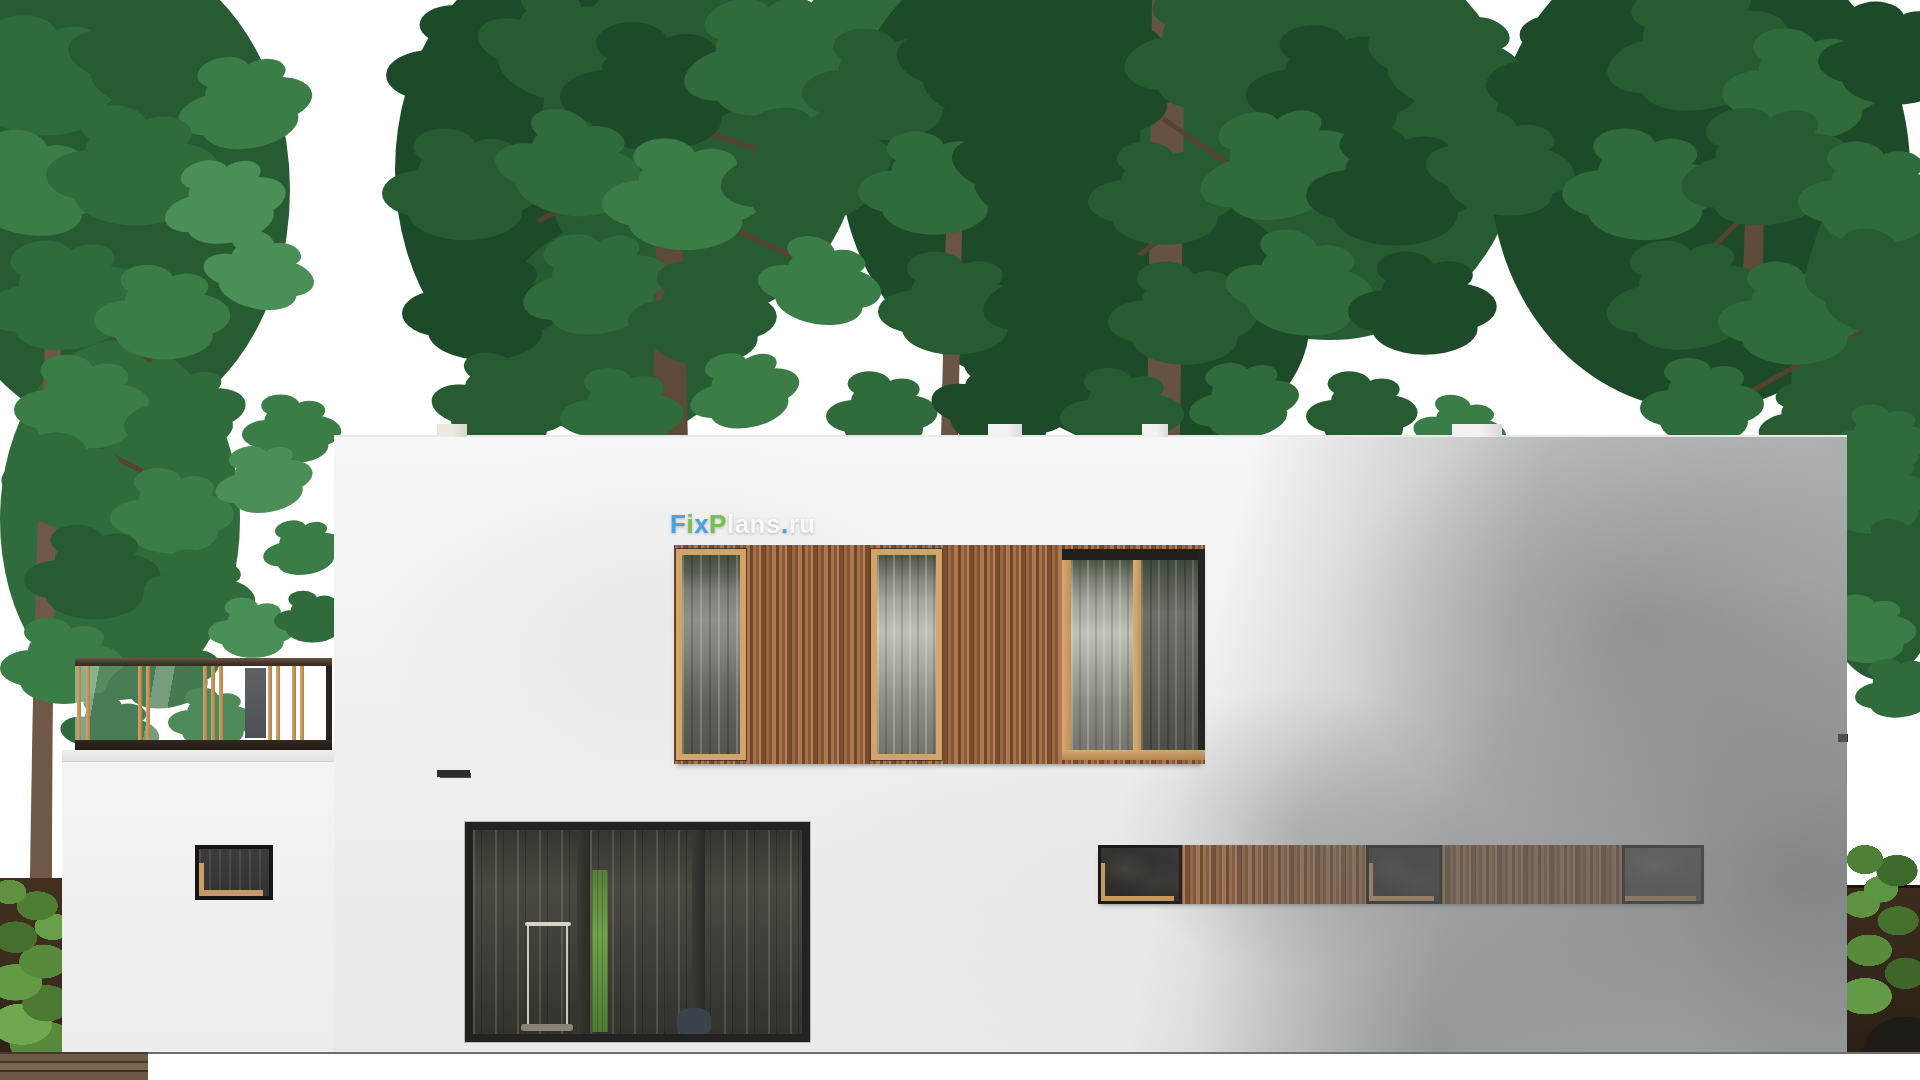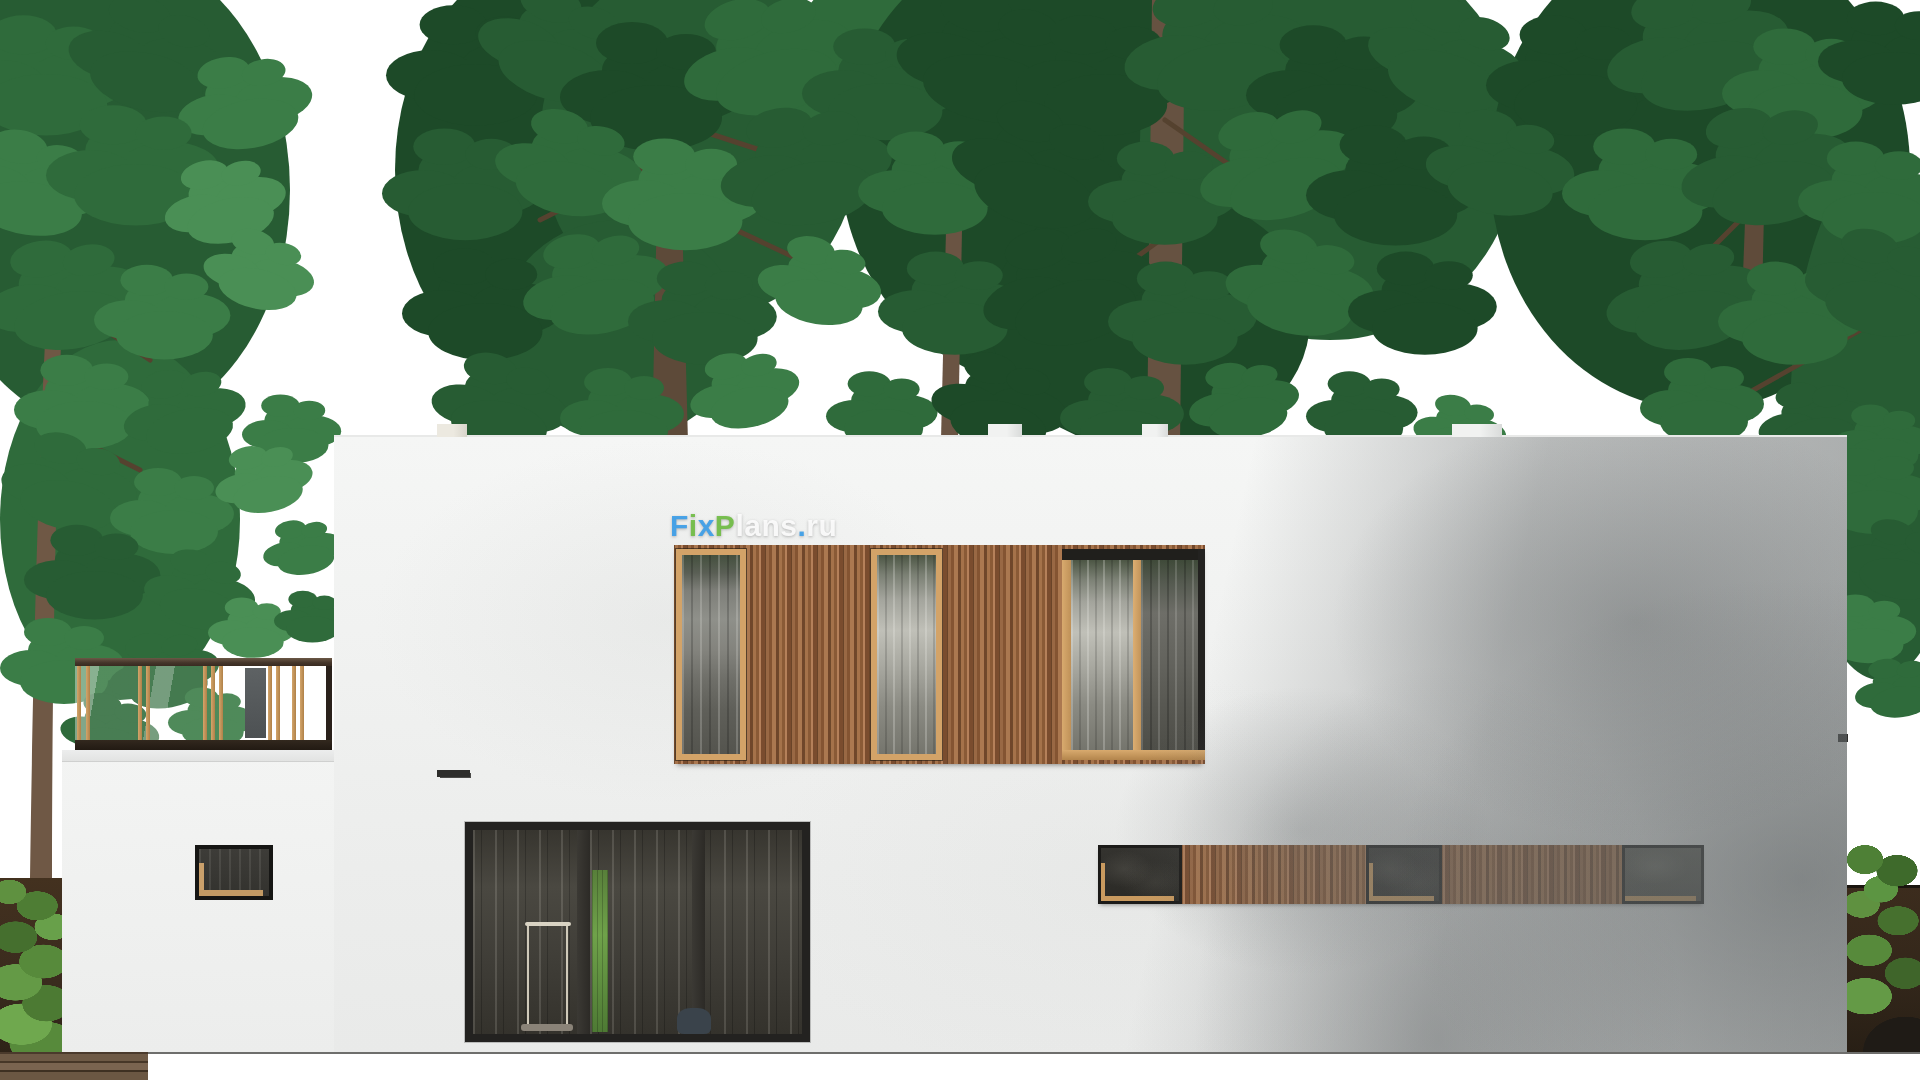--- a/index.html
+++ b/index.html
@@ -177,21 +177,21 @@
       radial-gradient(60px 50px at 80% 100%, #1f1b16 70%, transparent 71%),
       linear-gradient(180deg,#3c2c1d,#32261a 60%,#281f15);
     border-top:3px solid #1a150f;}
   .fence-right::before{content:"";position:absolute;left:-6px;top:-58px;width:80px;height:74px;
     background:
       radial-gradient(30px 24px at 30% 40%, #4e8036 60%, transparent 61%),
       radial-gradient(34px 26px at 70% 55%, #3e6a2b 60%, transparent 61%),
       radial-gradient(28px 22px at 50% 80%, #5c9542 60%, transparent 61%);}
 
   
-  .watermark{left:670px;top:509px;height:30px;font-size:30px;font-weight:bold;letter-spacing:.5px;
+  .watermark{left:670px;top:509px;height:30px;font-size:26px;font-weight:bold;letter-spacing:.5px;
     text-shadow:0 1px 3px rgba(130,130,130,.55);white-space:nowrap;}
   .watermark span{position:static;}
   .wm-blue{color:rgba(61,158,232,.92);}
   .wm-green{color:rgba(112,189,68,.92);}
   .wm-white{color:rgba(252,252,252,.93);}
 </style>
 </head>
 <body>
 
 <div class="scene">

